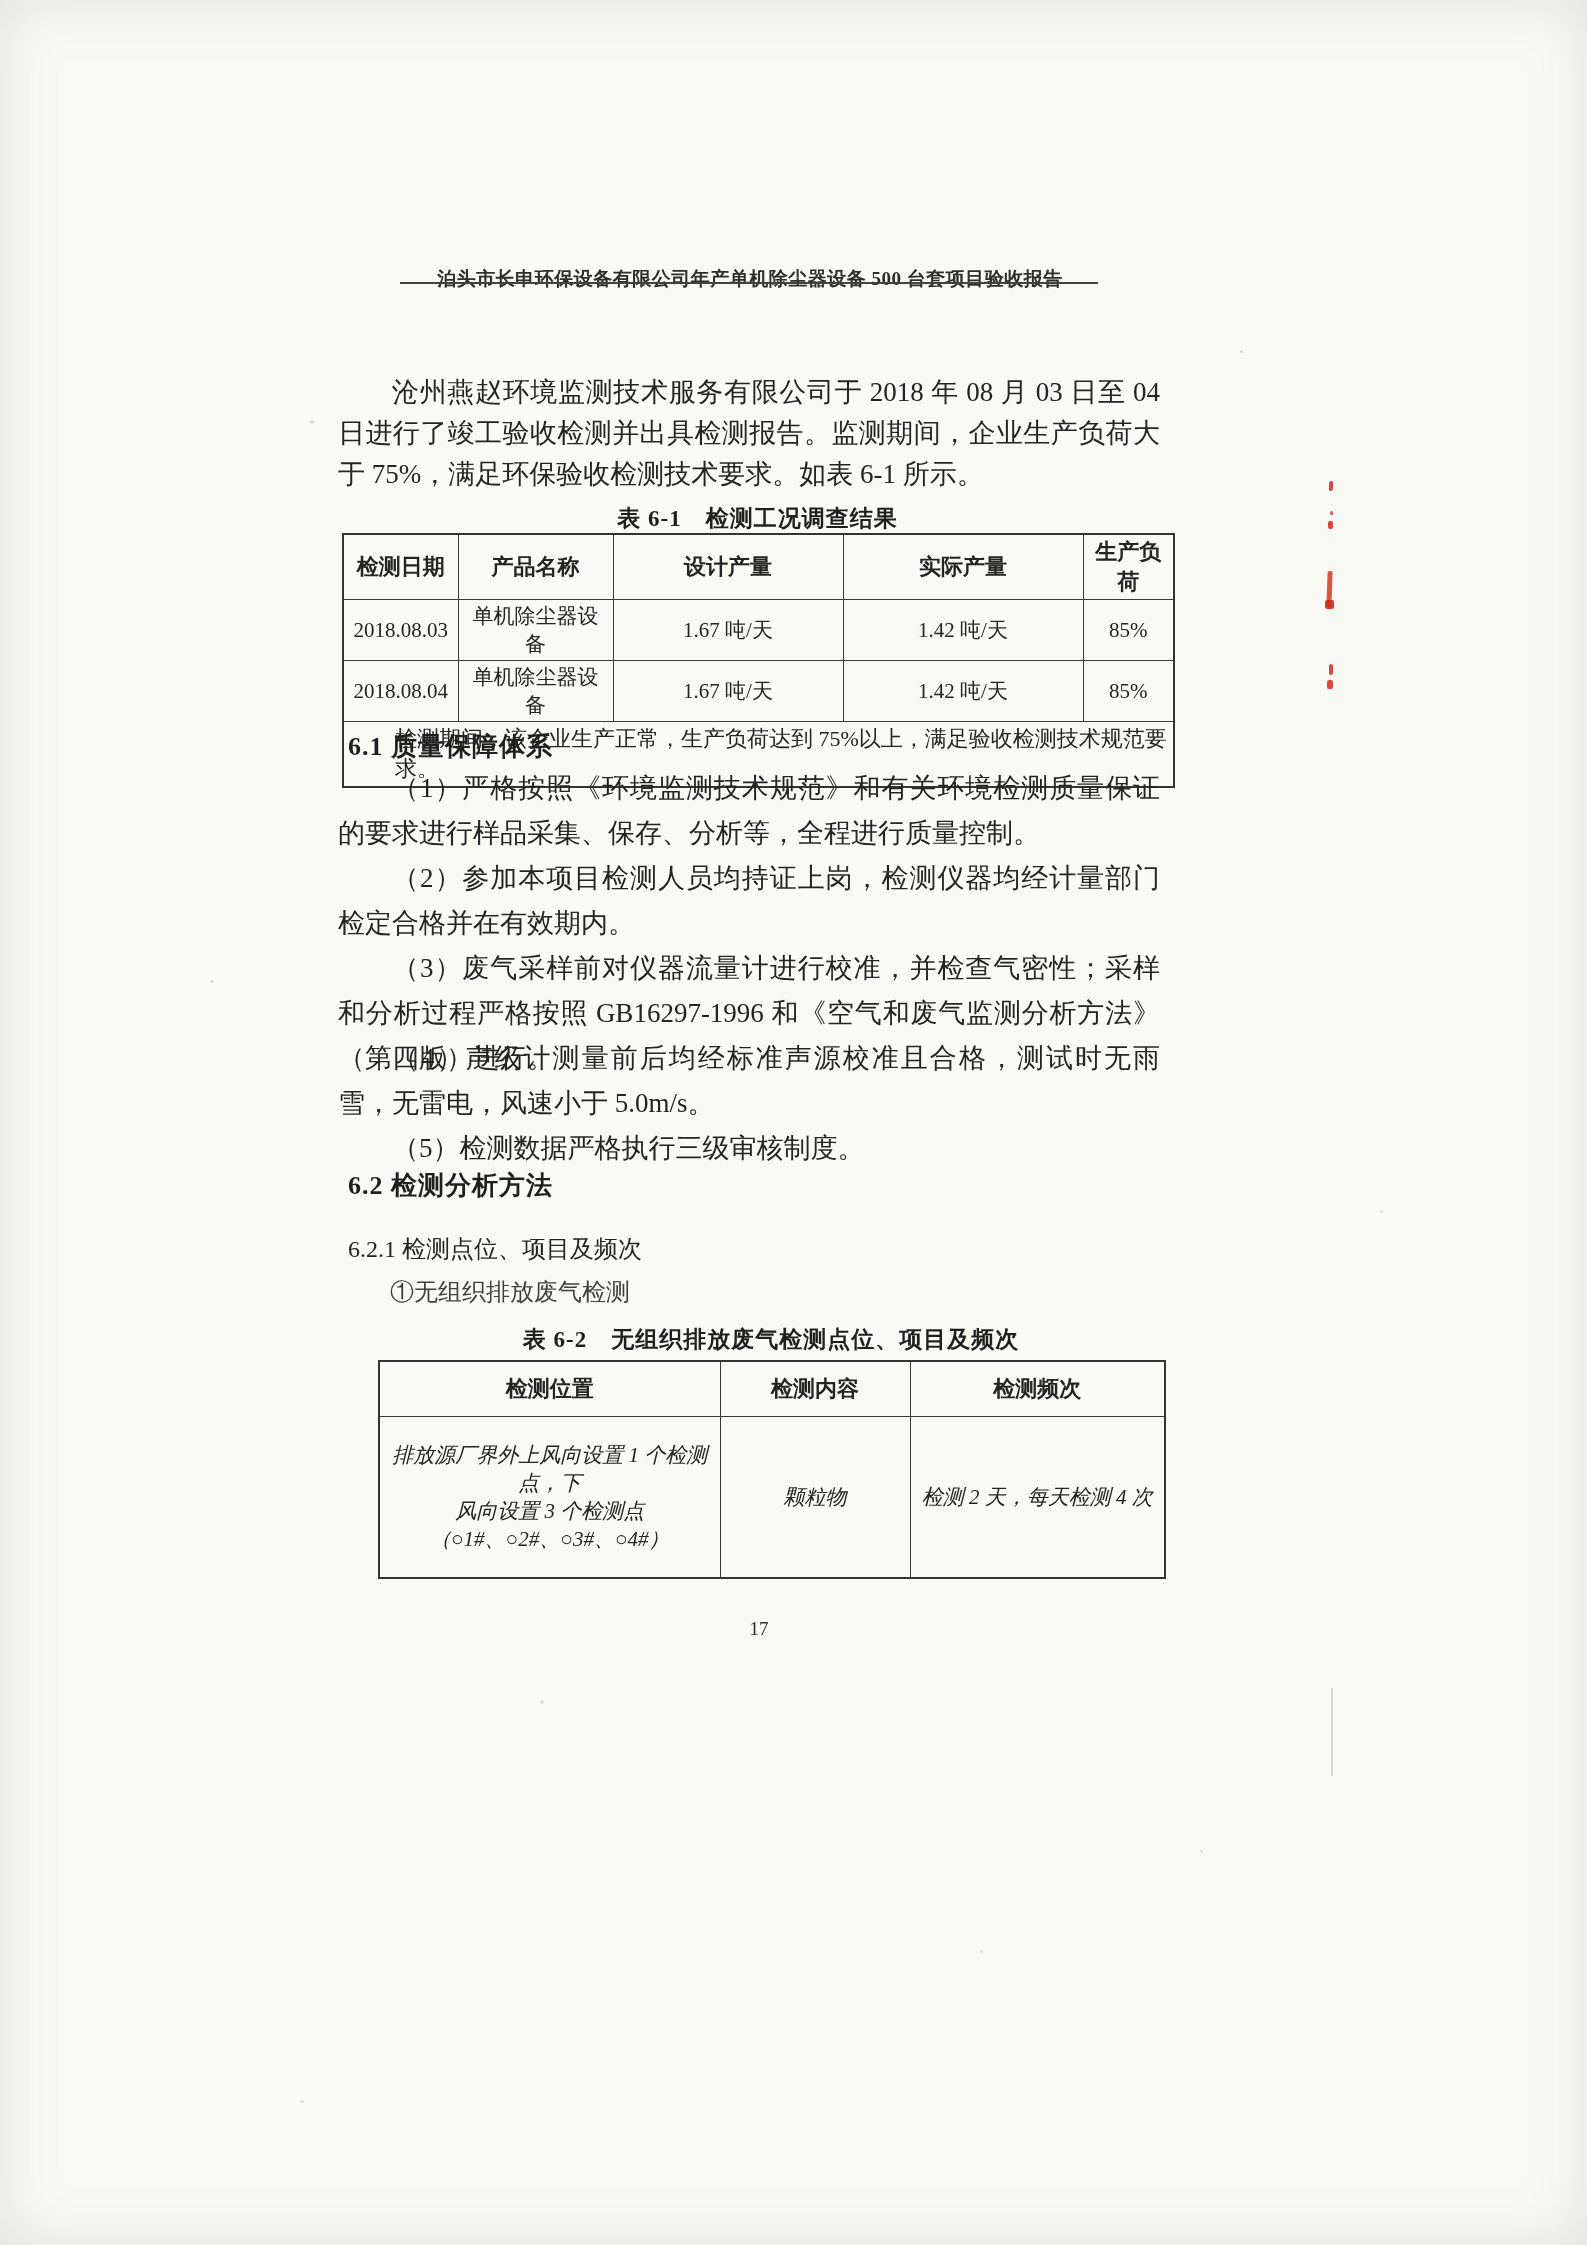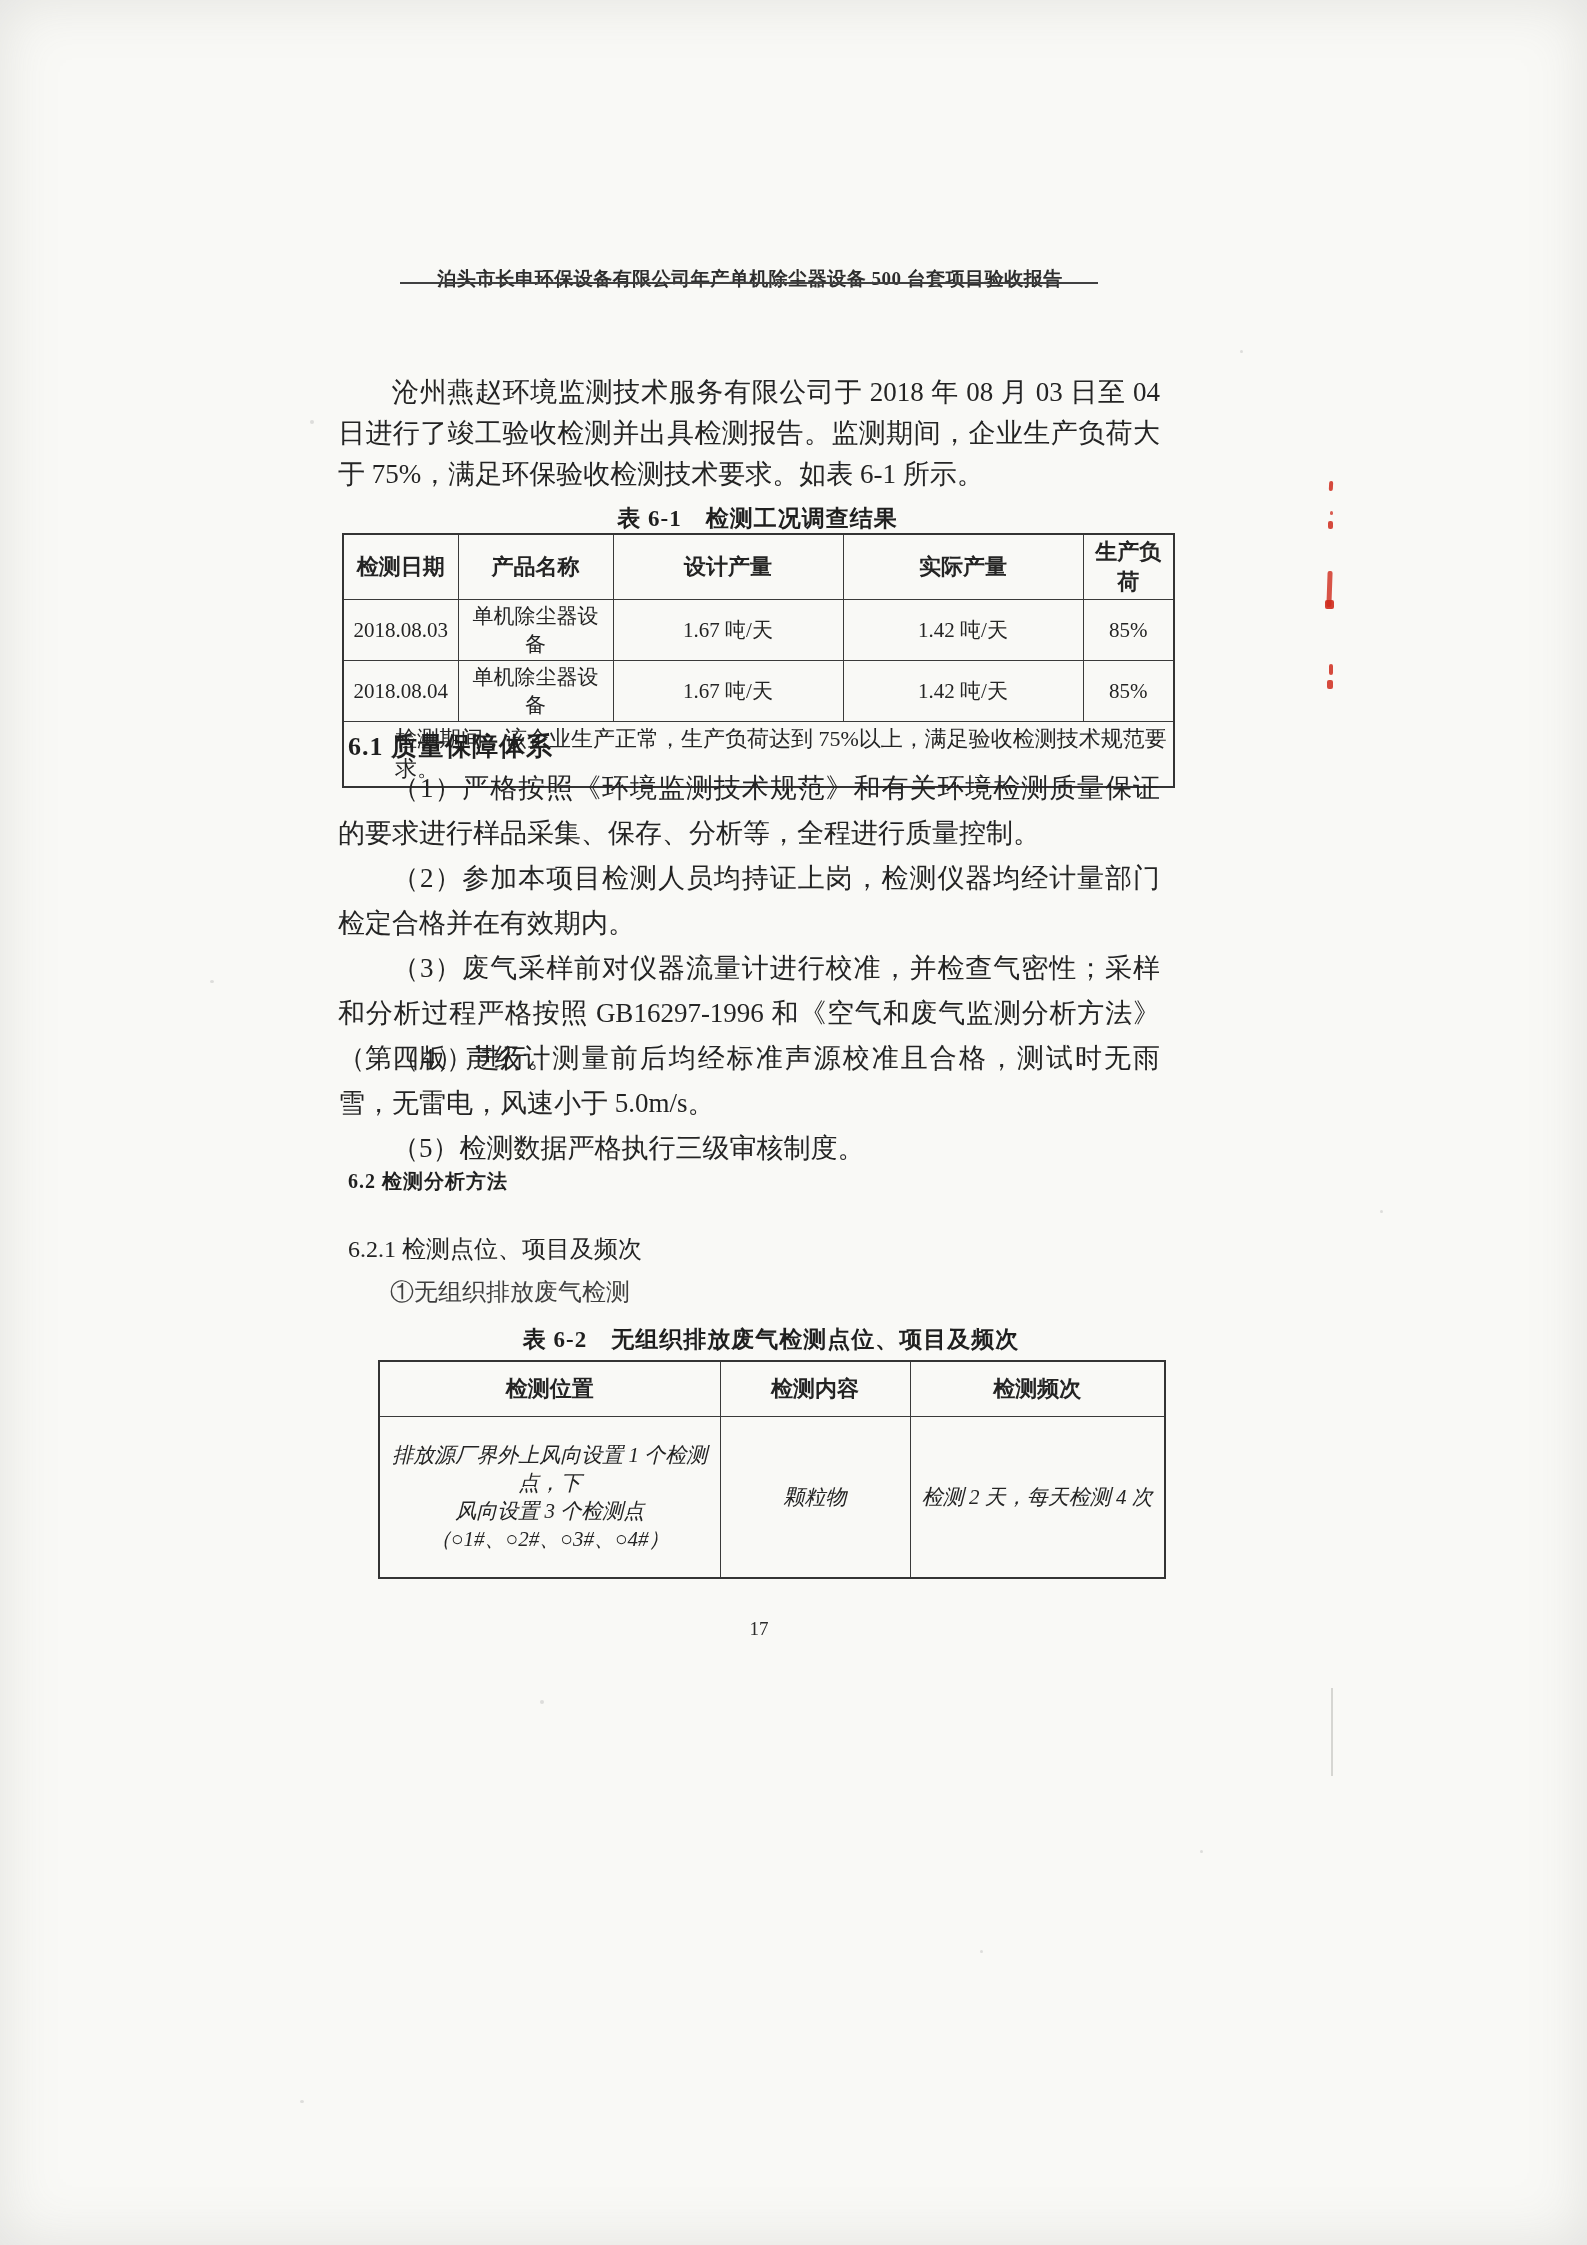--- a/index.html
+++ b/index.html
@@ -19,21 +19,21 @@
     letter-spacing:0.5px;
   }
   .header-rule{
     left:400px;top:282px;width:698px;height:2px;background:#414141;
   }
   .h-sec{
     left:348px;font-weight:bold;color:#1f1f1f;letter-spacing:1px;
   }
   .h6{top:314px;font-size:29px;}
   .h61{top:729px;font-size:26px;}
-  .h62{top:1168px;font-size:20px;}
+  .h62{top:1168px;font-size:26px;}
   .h621{left:348px;top:1233px;font-size:24px;color:#242424;}
   .circ-item{left:390px;top:1276px;font-size:24px;color:#404040;}
   .para{
     left:338px;width:822px;
     font-size:27px;line-height:41px;
     text-align:justify;text-indent:2em;color:#242424;
   }
   .intro{top:372px;}
   .li1{top:766px;line-height:45px;}
   .li2{top:856px;line-height:45px;}

